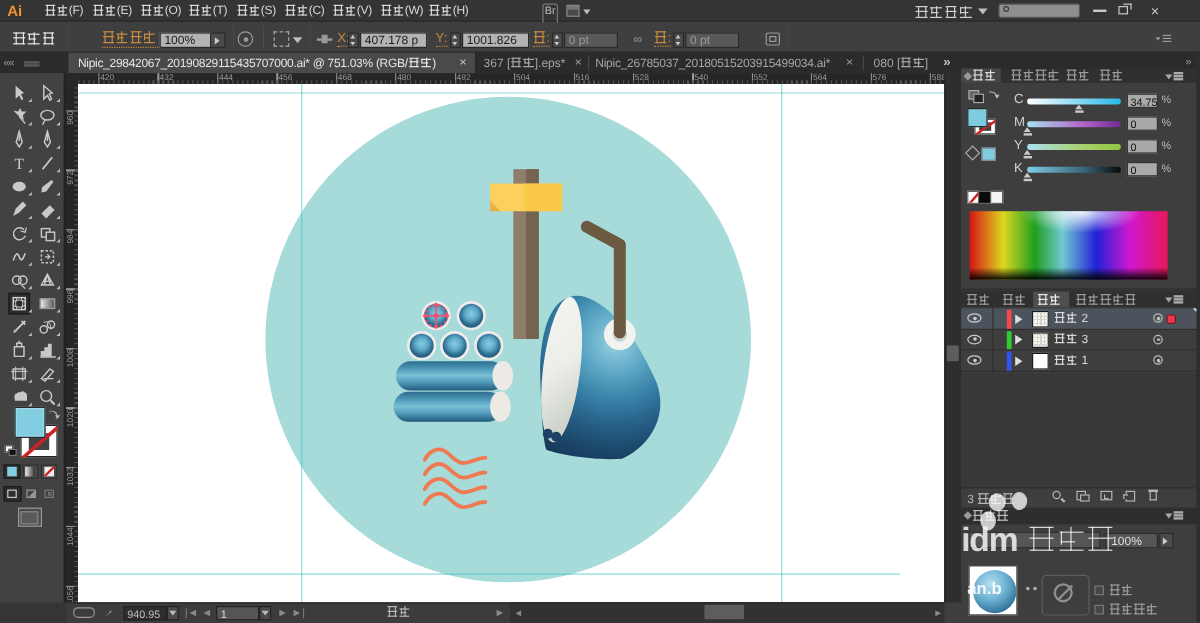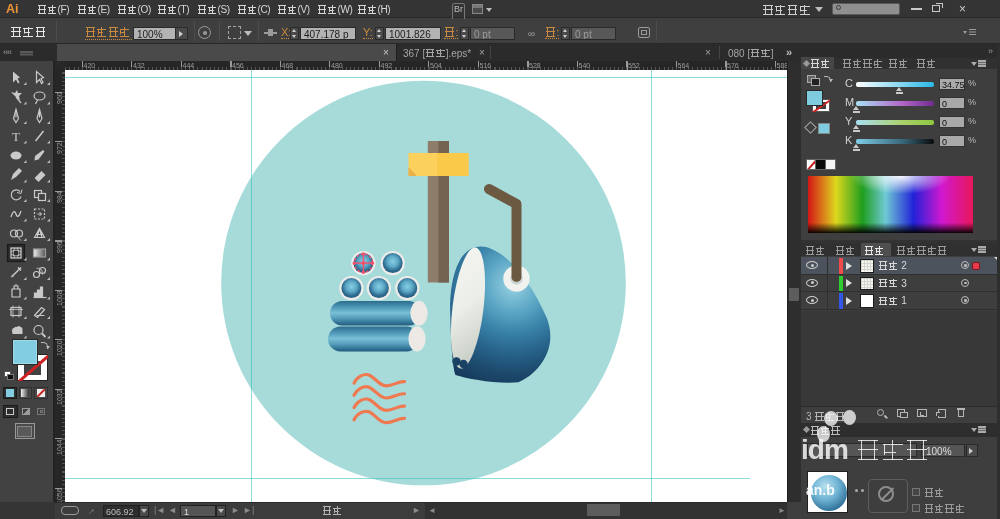--- a/index.html
+++ b/index.html
@@ -77,24 +77,26 @@
     <div class="a" style="left:563px;top:35px;width:0;height:0;border-left:2.5px solid transparent;border-right:2.5px solid transparent;border-top:3.5px solid #ccc;"></div>
 <div class="a" style="left:571px;top:27px;width:45px;height:13px;background:#585858;border:1px solid #2a2a2a;font-size:10px;color:#9b9b9b;padding:1px 0 0 3px;white-space:nowrap;overflow:hidden;">0 pt</div>
 <div class="a" style="left:638px;top:27px;width:12px;height:11px;border:1.5px solid #9a9a9a;border-radius:2px;"></div>
 <div class="a" style="left:641px;top:30px;width:6px;height:5px;border:1px solid #9a9a9a;background:#3f3f3f;"></div>
 <div class="a" style="left:963px;top:31px;width:0;height:0;border-left:2.5px solid transparent;border-right:2.5px solid transparent;border-top:3.5px solid #9a9a9a;"></div>
 <div class="a" style="left:969px;top:29px;width:7px;height:1px;background:#9a9a9a;box-shadow:0 2.5px #9a9a9a,0 5px #9a9a9a;"></div>
 <div class="a" style="left:0;top:44px;width:1000px;height:17px;background:#2b2b2b;"></div>
 <div class="a" style="left:3px;top:47px;font-size:9px;color:#999;letter-spacing:-1px;">««</div>
 <div class="a" style="left:20px;top:51px;width:13px;height:1.5px;background:#5a5a5a;box-shadow:0 2.5px #5a5a5a;"></div>
 <div class="a" style="left:57px;top:44px;width:340px;height:17px;background:#4a4a4a;border-right:1px solid #1f1f1f;"></div>
+<div class="a" style="left:65px;top:47.5px;width:316px;font-size:10px;letter-spacing:-0.25px;color:#e6e6e6;white-space:nowrap;overflow:hidden;">Nipic_29842067_20190829115435707000.ai* @ 751.03% (RGB/<span class="g"></span><span class="h"></span>)</div>
 <div class="a" style="left:383px;top:47px;font-size:10px;color:#c9c9c9;">×</div>
 <div class="a" style="left:403px;top:47.5px;font-size:10px;color:#a5a5a5;white-space:nowrap;">367 [<span class="g"></span><span class="h"></span>].eps*</div>
 <div class="a" style="left:479px;top:47px;font-size:10px;color:#a0a0a0;">×</div>
 <div class="a" style="left:490px;top:46px;width:1px;height:13px;background:#454545;"></div>
+<div class="a" style="left:496px;top:47.5px;width:208px;font-size:10px;letter-spacing:-0.2px;color:#a5a5a5;white-space:nowrap;overflow:hidden;">Nipic_26785037_20180515203915499034.ai*</div>
 <div class="a" style="left:705px;top:47px;font-size:10px;color:#a0a0a0;">×</div>
 <div class="a" style="left:719px;top:46px;width:1px;height:13px;background:#454545;"></div>
 <div class="a" style="left:728px;top:47.5px;font-size:10px;color:#a5a5a5;white-space:nowrap;">080 [<span class="g"></span><span class="h"></span>]</div>
 <div class="a" style="left:786px;top:46px;font-size:11px;color:#c0c0c0;font-weight:bold;">»</div>
 <div class="a" style="left:0;top:61px;width:55px;height:458px;background:#424242;border-right:2px solid #232323;"></div>
 <svg width="53" height="458" xmlns="http://www.w3.org/2000/svg" style="position:absolute;left:0;top:61px;">
       <g stroke="#c9c9c9" fill="none" stroke-width="1.2">
         <defs>
           <linearGradient id="tg" x1="0" y1="0" x2="1" y2="0">
             <stop offset="0" stop-color="#eee"></stop>
@@ -319,21 +321,21 @@
 <line x1="0" y1="7.5" x2="722" y2="7.5"></line>
 <line x1="0" y1="408.5" x2="685" y2="408.5"></line>
 </g>
 </svg>
 </div>
 <div class="a" style="left:787px;top:61px;width:14px;height:441px;background:#2e2e2e;border-left:1px solid #1f1f1f;"></div>
 <div class="a" style="left:789px;top:288px;width:10px;height:13px;background:#5d5d5d;border-radius:1px;"></div>
 <div class="a" style="left:55px;top:502px;width:732px;height:17px;background:#3c3c3c;border-top:1px solid #2a2a2a;"></div>
 <div class="a" style="left:61px;top:506px;width:18px;height:9px;border:1.5px solid #9a9a9a;border-radius:4px;"></div>
 <div class="a" style="left:85px;top:505px;font-size:10px;color:#9a9a9a;transform:rotate(-45deg);">→</div>
-<div class="a" style="left:103px;top:504.5px;width:36px;height:12px;background:#2e2e2e;border:1px solid #222;font-size:9px;color:#bbb;padding:1.5px 0 0 2px;">606.92</div>
+<div class="a" style="left:103px;top:504.5px;width:36px;height:12px;background:#2e2e2e;border:1px solid #222;font-size:9px;color:#bbb;padding:1.5px 0 0 2px;">940.95</div>
 <div class="a" style="left:139px;top:504.5px;width:10px;height:12px;background:#4a4a4a;border:1px solid #222;"></div>
 <div class="a" style="left:141px;top:509px;width:0;height:0;border-left:3px solid transparent;border-right:3px solid transparent;border-top:4px solid #bbb;"></div>
 <div class="a" style="left:154px;top:505px;font-size:9px;color:#8a8a8a;">|◄</div>
 <div class="a" style="left:168px;top:505px;font-size:9px;color:#8a8a8a;">◄</div>
 <div class="a" style="left:180px;top:504.5px;width:36px;height:12px;background:#555;border:1px solid #222;font-size:9px;color:#ddd;padding:1.5px 0 0 3px;">1</div>
 <div class="a" style="left:216px;top:504.5px;width:10px;height:12px;background:#4a4a4a;border:1px solid #222;"></div>
 <div class="a" style="left:218px;top:509px;width:0;height:0;border-left:3px solid transparent;border-right:3px solid transparent;border-top:4px solid #bbb;"></div>
 <div class="a" style="left:231px;top:505px;font-size:9px;color:#8a8a8a;">►</div>
 <div class="a" style="left:243px;top:505px;font-size:9px;color:#8a8a8a;">►|</div>
 <div class="a" style="left:322px;top:505px;font-size:10px;color:#b5b5b5;"><span class="g"></span><span class="h"></span></div>

